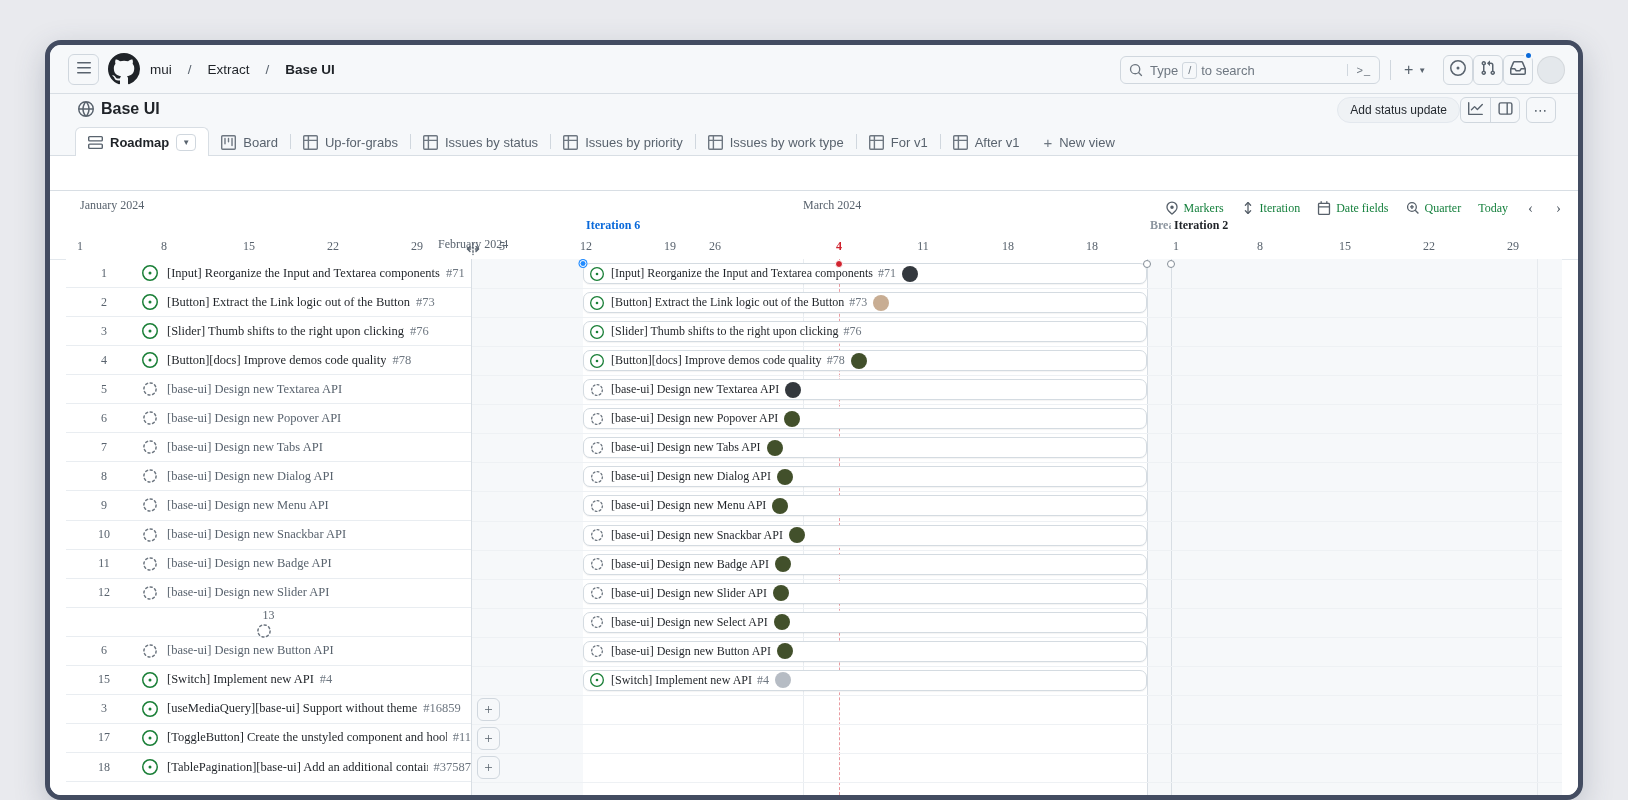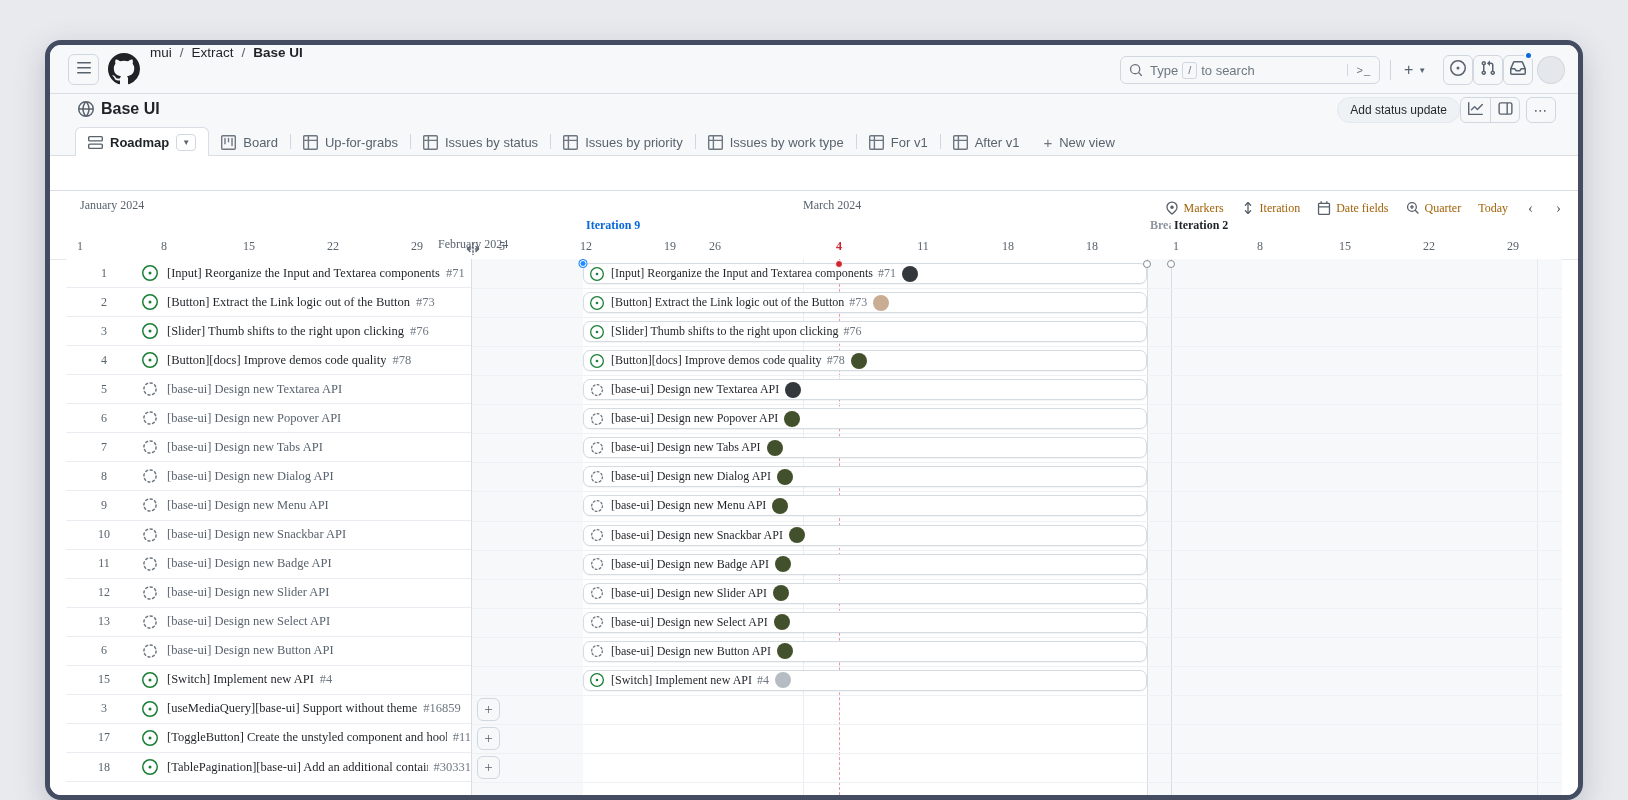--- a/index.html
+++ b/index.html
@@ -7,21 +7,21 @@
   body { background:#e9eaee; font-family:"Liberation Sans","DejaVu Sans",sans-serif; color:#1f2328; }
   #window { position:absolute; left:45px; top:40px; width:1538px; height:760px;
             background:#f6f8fa; border:5px solid #434c61; border-radius:16px;
             box-shadow:0 10px 30px rgba(60,70,95,.25); overflow:hidden; }
   #content { position:relative; width:1528px; height:755px; }
 
   
   .gh-header { position:absolute; left:0; top:0; width:100%; height:49px; background:#f6f8fa; border-bottom:1px solid #d8dee4; }
   .hamburger { position:absolute; left:18px; top:9px; width:31px; height:31px; border:1px solid #d0d7de; border-radius:6px; background:transparent; display:flex; align-items:center; justify-content:center; color:#59636e; }
   .gh-logo { position:absolute; left:58px; top:8px; width:32px; height:32px; color:#1f2328; }
-  .crumbs { position:absolute; left:100px; top:0; height:49px; display:flex; align-items:flex-start; gap:8px; font-size:13.5px; }
+  .crumbs { position:absolute; left:100px; top:0; height:49px; display:flex; align-items:center; gap:16px; font-size:13.5px; }
   .crumb-sep { color:#59636e; }
   .crumb-last { font-weight:700; }
   .searchbox { position:absolute; left:1070px; top:11px; width:260px; height:28px; border:1px solid #d0d7de; border-radius:6px; background:#f6f8fa; display:flex; align-items:center; padding:0 8px; color:#6e7781; font-size:13px; }
   .searchbox .sicon { display:flex; margin-right:7px; }
   .skey { display:inline-flex; align-items:center; justify-content:center; width:15px; height:17px; border:1px solid #d0d7de; border-radius:3px; font-size:11px; margin:0 4px; }
   .sterm { margin-left:auto; border-left:1px solid #d0d7de; padding-left:8px; font-size:11px; letter-spacing:1px; color:#6e7781; }
   .hdr-sep { position:absolute; left:1340px; top:15px; width:1px; height:20px; background:#d0d7de; }
   .plusbtn { position:absolute; left:1348px; top:11px; height:28px; display:flex; align-items:center; gap:5px; color:#59636e; font-size:14px; padding:0 6px; border-radius:6px; }
   .iconbtn { position:absolute; top:10px; width:30px; height:30px; border:1px solid #d0d7de; border-radius:6px; display:flex; align-items:center; justify-content:center; color:#59636e; background:transparent; }
   .bluedot { position:absolute; width:9px; height:9px; border-radius:50%; background:#0969da; border:2px solid #f6f8fa; top:6px; left:1474px; z-index:3; }
@@ -58,21 +58,21 @@
   .save { position:absolute; left:1473px; top:115px; height:27px; padding:0 13px; background:#8fcc9e; border:1px solid #85c295; border-radius:6px; font-size:12px; font-weight:600; color:#fff; display:flex; align-items:center; }
 
   
   .roadmap { position:absolute; left:0; top:146px; width:100%; height:609px; background:#fff;font-family:Liberation Serif, serif; }
   .monthlbl { position:absolute; top:7px; font-size:12px; color:#59636e; white-space:nowrap; }
   .iterlbl { position:absolute; top:27px; font-size:12px; font-weight:600; white-space:nowrap; overflow:hidden; }
   .datenum { position:absolute; top:48px; font-size:12px; color:#59636e; transform:translateX(-50%); }
   .datenum.red { color:#cf222e; font-weight:600; }
   .handle { position:absolute; left:415px; top:50px; color:#59636e; }
   .controls { position:absolute; right:14px; top:5px; height:24px; display:flex; align-items:center; gap:17px; background:#fff; padding-left:14px; z-index:5; }
-  .ctrl { display:flex; align-items:center; gap:5px; font-size:12px; color:#a16207; white-space:nowrap; }
+  .ctrl { display:flex; align-items:center; gap:5px; font-size:12px; color:#15803d; white-space:nowrap; }
   .ctrl .cicon { display:flex; color:#57606a; }
   .chev { font-size:15px; color:#57606a; padding:0 3px; }
   .hdrline { position:absolute; left:0; top:68px; width:100%; height:1px; background:#e3e8ed; }
 
   .leftpanel { position:absolute; left:16px; top:68px; width:406px; height:541px; background:#fff; border-right:1px solid #d8dee4; }
   .lrow { position:absolute; left:0; width:100%; display:flex; align-items:center; border-bottom:1px solid #e9edf1; font-size:12.5px; }
   .lrow .rnum { width:76px; text-align:center; color:#59636e; font-size:12px; flex:none; }
   .lrow .ricon { display:flex; flex:none; margin-right:9px; }
   .lrow .rtitle { white-space:nowrap; overflow:hidden; }
   .lrow .rnumber { color:#6e7781; margin-left:6px; flex:none; }
@@ -273,21 +273,21 @@
     </div>
 
     <div class="roadmap">
       <div id="months">
           <div class="monthlbl" style="left: 30px;">January 2024</div>
           <div class="monthlbl" style="left: 388px; margin-top: 39px;">February 2024</div>
           <div class="monthlbl" style="left: 753px;">March 2024</div>
           <div class="monthlbl" style="left: 1126px;">April 2024</div>
         </div>
       <div id="iters">
-          <div class="iterlbl" style="left: 536px; color: rgb(9, 105, 218);">Iteration 9</div>
+          <div class="iterlbl" style="left: 536px; color: rgb(9, 105, 218);">Iteration 6</div>
           <div class="iterlbl" style="left: 1100px; width: 21px; color: rgb(140, 149, 159);">Break</div>
           <div class="iterlbl" style="left: 1124px; color: rgb(31, 35, 40);">Iteration 2</div>
         </div>
       <div id="dates">
           <div class="datenum" style="left: 30px;">1</div>
           <div class="datenum" style="left: 114px;">8</div>
           <div class="datenum" style="left: 199px;">15</div>
           <div class="datenum" style="left: 283px;">22</div>
           <div class="datenum" style="left: 367px;">29</div>
           <div class="datenum" style="left: 452px;">5</div>
@@ -462,21 +462,21 @@
           </div>
           <div class="lrow" style="top: 319.66px; height: 29.06px;">
             <span class="rnum">12</span>
             <span class="ricon">
               <svg width="16" height="16" viewBox="0 0 16 16">
                 <circle cx="8" cy="8" r="6.1" fill="none" stroke="#6e7781" stroke-width="1.5" stroke-dasharray="2 2.7" stroke-linecap="round"></circle>
               </svg>
             </span>
             <span class="rtitle" style="color:#59636e">[base-ui] Design new Slider API</span>
           </div>
-          <div class="lrow" style="top: 348.72px; height: 29.06px;">
+          <div class="lrow" style="top: 348.72px; height: 29.06px; flex-direction: column;">
             <span class="rnum">13</span>
             <span class="ricon">
               <svg width="16" height="16" viewBox="0 0 16 16">
                 <circle cx="8" cy="8" r="6.1" fill="none" stroke="#6e7781" stroke-width="1.5" stroke-dasharray="2 2.7" stroke-linecap="round"></circle>
               </svg>
             </span>
             <span class="rtitle" style="color:#59636e">[base-ui] Design new Select API</span>
           </div>
           <div class="lrow" style="top: 377.78px; height: 29.06px;">
             <span class="rnum">6</span>
@@ -518,21 +518,21 @@
             <span class="rnumber">#11</span>
           </div>
           <div class="lrow" style="top: 494.02px; height: 29.06px;">
             <span class="rnum">18</span>
             <span class="ricon">
               <svg width="16" height="16" viewBox="0 0 16 16" fill="#1a7f37">
                 <path d="M8 9.5a1.5 1.5 0 1 0 0-3 1.5 1.5 0 0 0 0 3Z M8 0a8 8 0 1 1 0 16A8 8 0 0 1 8 0ZM1.5 8a6.5 6.5 0 1 0 13 0 6.5 6.5 0 0 0-13 0Z"></path>
               </svg>
             </span>
             <span class="rtitle" style="color:#1f2328">[TablePagination][base-ui] Add an additional container to t...</span>
-            <span class="rnumber">#30331</span>
+            <span class="rnumber">#37587</span>
           </div>
         </div>
       <div class="timeline" id="timeline">
           <div class="band"></div>
           <div class="vline" style="left:331px;background:#e9edf1;"></div>
           <div class="vline" style="left:675px;background:#d8dee4;"></div>
           <div class="vline" style="left:699px;background:#d8dee4;"></div>
           <div class="vline" style="left:1065px;background:#e6eaee;"></div>
           <div class="todayline" style="left:367px;"></div>
           <div class="mdot blue" style="left:111px;"></div>

